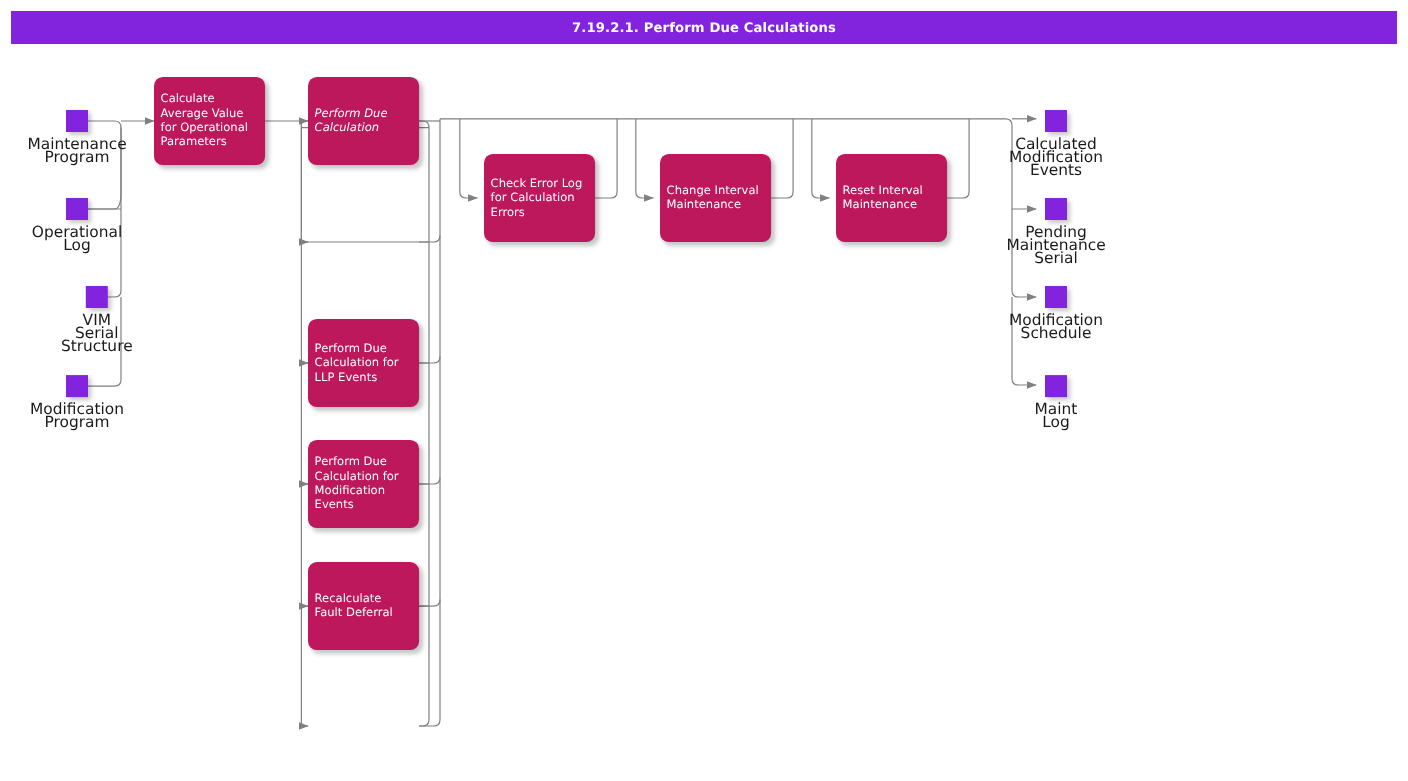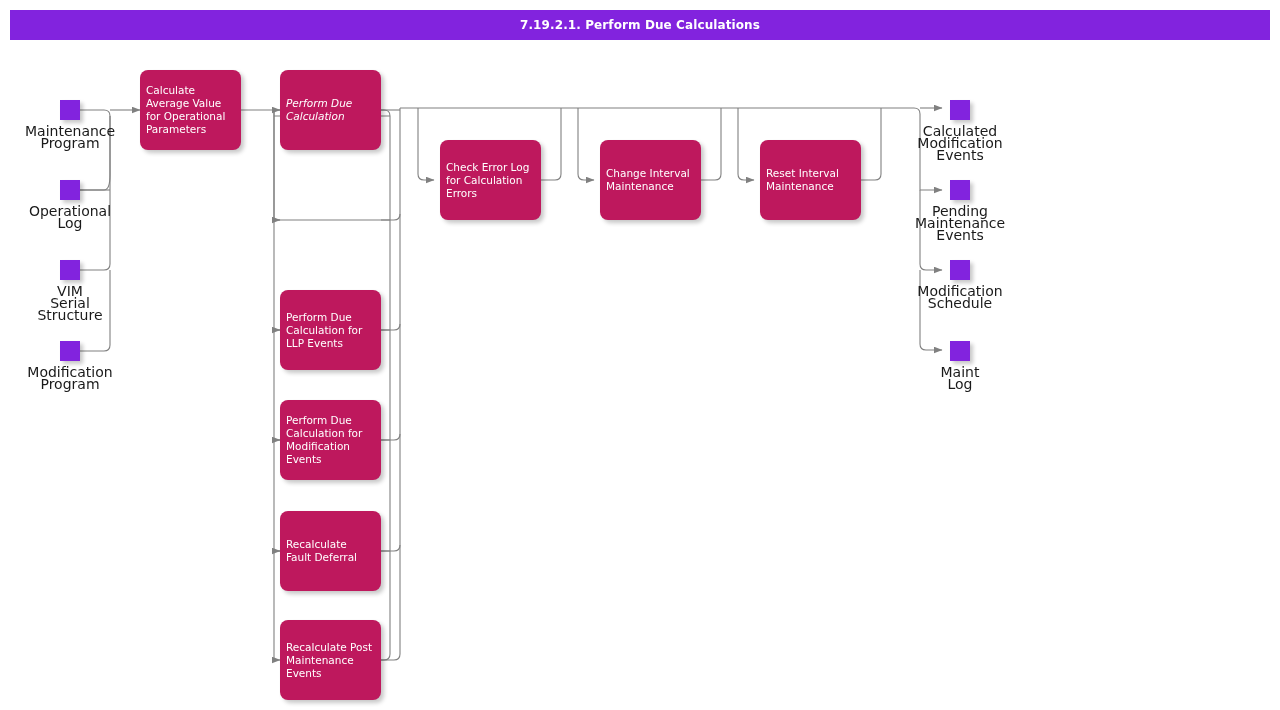--- a/index.html
+++ b/index.html
@@ -123,21 +123,21 @@
   <div class="node" style="left:25px;top:100px;">
     <div class="chip"></div>
     <div class="lbl">Maintenance
 Program</div>
   </div>
   <div class="node" style="left:25px;top:180px;">
     <div class="chip"></div>
     <div class="lbl">Operational
 Log</div>
   </div>
-  <div class="node" style="left:25px;top:260px;">
+  <div class="node" style="left:43px;top:260px;">
     <div class="chip"></div>
     <div class="lbl">VIM
 Serial
 Structure</div>
   </div>
   <div class="node" style="left:25px;top:341px;">
     <div class="chip"></div>
     <div class="lbl">Modification
 Program</div>
   </div>
@@ -160,25 +160,20 @@
   </div>
   <div class="proc" style="left:280px;top:290px;width:101px;height:80px;">
     <span>Perform Due
 Calculation for
 LLP Events</span>
   </div>
   <div class="proc" style="left:280px;top:511px;width:101px;height:80px;">
     <span>Recalculate Fault
 Deferral</span>
   </div>
-  <div class="proc" style="left:280px;top:620px;width:101px;height:80px;">
-    <span>Recalculate Post
-Maintenance
-Events</span>
-  </div>
   <div class="proc" style="left:440px;top:140px;width:101px;height:80px;">
     <span>Check Error Log
 for Calculation
 Errors</span>
   </div>
   <div class="proc" style="left:760px;top:140px;width:101px;height:80px;">
     <span>Reset Interval
 Maintenance</span>
   </div>
   <div class="proc" style="left:600px;top:140px;width:101px;height:80px;">
@@ -189,21 +184,21 @@
   <div class="node" style="left:915px;top:100px;">
     <div class="chip"></div>
     <div class="lbl">Calculated
 Modification
 Events</div>
   </div>
   <div class="node" style="left:915px;top:180px;">
     <div class="chip"></div>
     <div class="lbl">Pending
 Maintenance
-Events</div>
+Serial</div>
   </div>
   <div class="node" style="left:915px;top:260px;">
     <div class="chip"></div>
     <div class="lbl">Modification
 Schedule</div>
   </div>
   <div class="node" style="left:915px;top:341px;">
     <div class="chip"></div>
     <div class="lbl">Maint
 Log</div>

